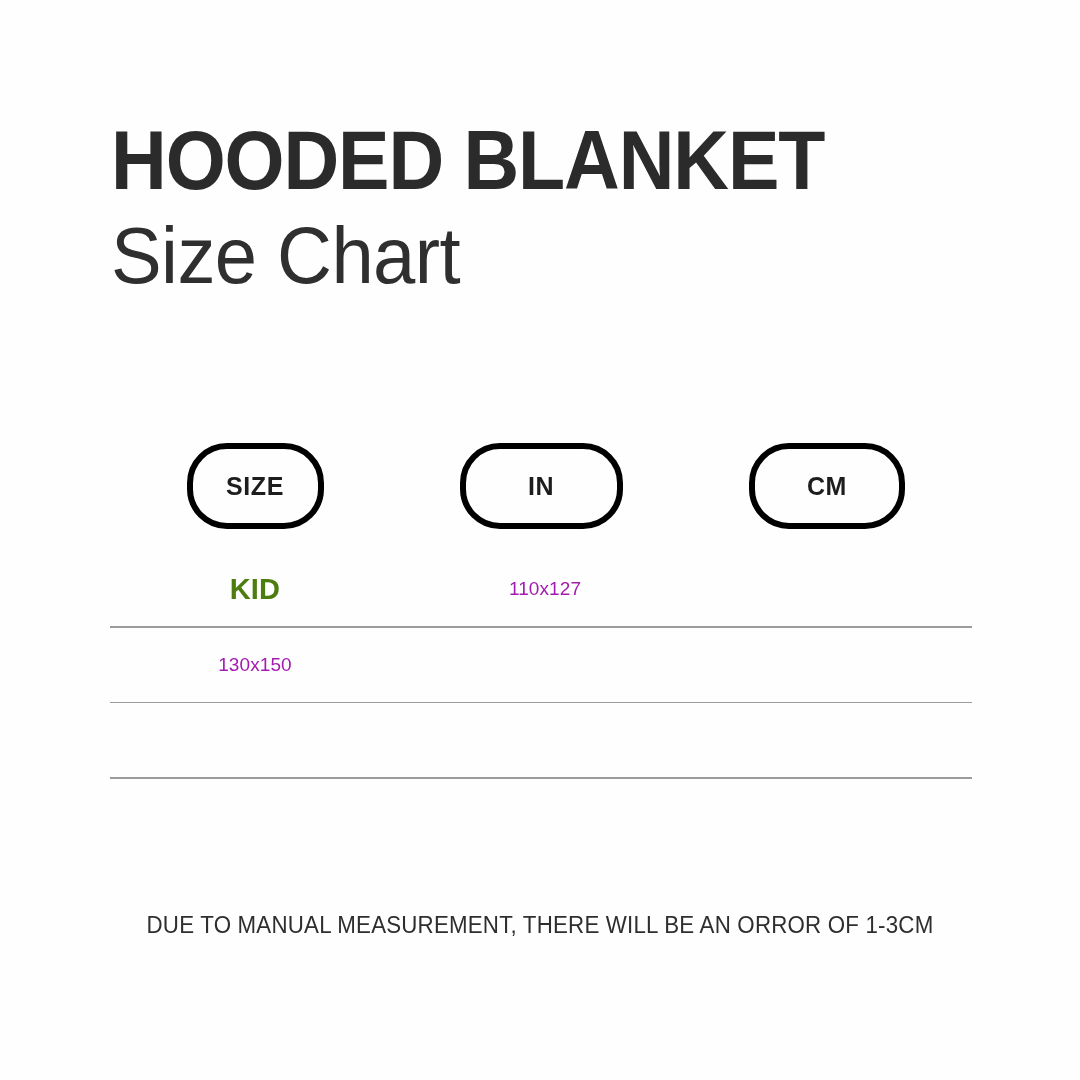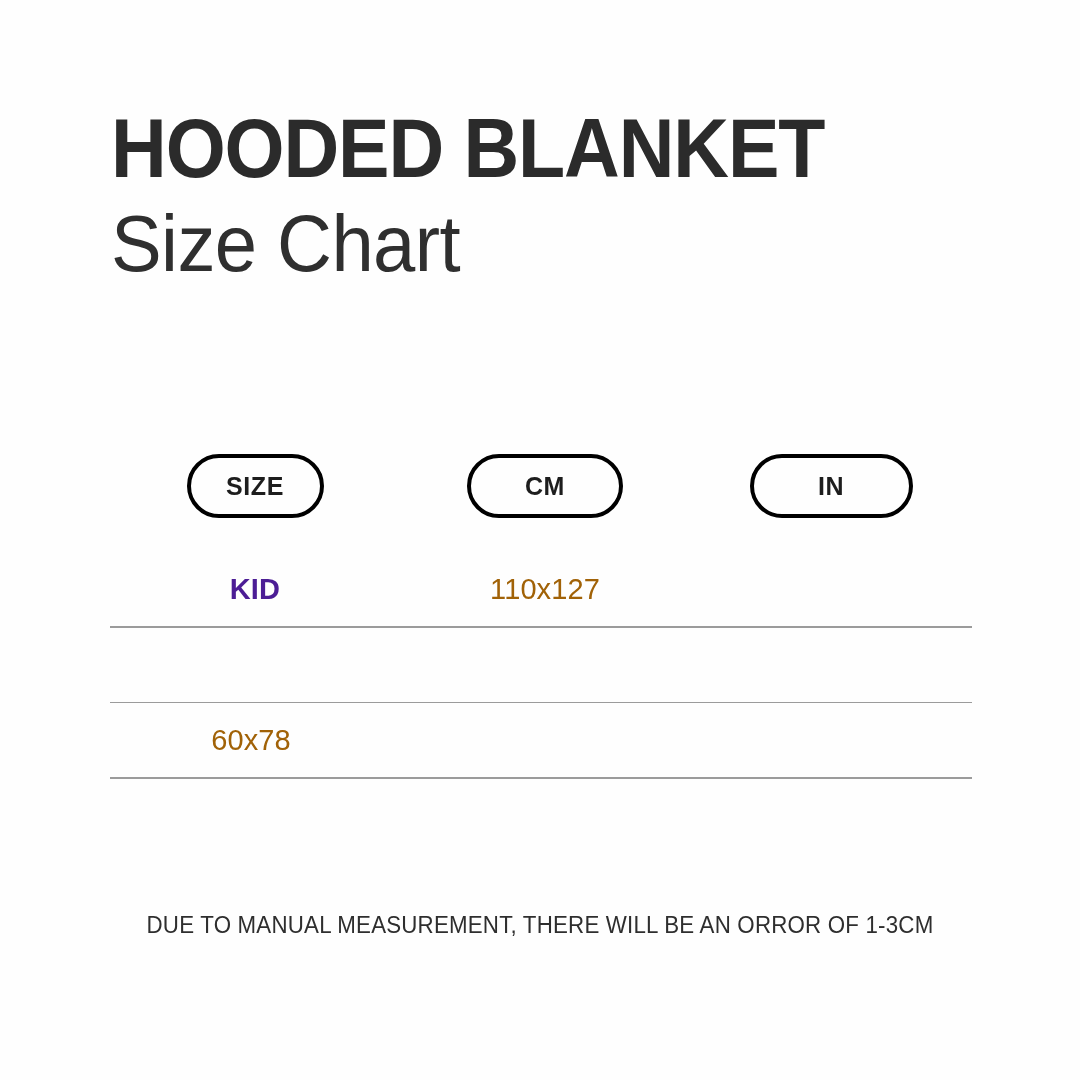--- a/index.html
+++ b/index.html
@@ -20,21 +20,21 @@
     position: relative;
     width: 1080px;
     height: 1080px;
     box-sizing: border-box;
   }
 
   
   .heading {
     position: absolute;
     left: 111px;
-    top: 108px;
+    top: 120px;
     width: 880px;
   }
   .title-main {
     font-size: 83px;
     font-weight: 700;
     letter-spacing: -1.2px;
     line-height: 0.98;
     color: #2b2b2b;
     margin: 0;
     transform: scaleX(0.93);
@@ -78,22 +78,22 @@
   .col-in    { width: 282px; }
 
   
   .head-row {
     height: 92px;
   }
   .pill {
     display: flex;
     align-items: center;
     justify-content: center;
-    height: 64px;
-    border: 4px solid #000000;
+    height: 86px;
+    border: 6px solid #000000;
     border-radius: 40px;
     background: #fefefe;
     font-size: 25px;
     font-weight: 700;
     letter-spacing: 0.6px;
     color: #1d1d1d;
     box-sizing: border-box;
   }
   .pill-size { width: 137px; }
   .pill-cm   { width: 156px; }
@@ -105,28 +105,28 @@
   }
   .divider {
     width: 862px;
     height: 1.6px;
     background: #9b9b9b;
   }
   .cell-label {
     font-size: 29px;
     font-weight: 700;
     letter-spacing: 0.2px;
-    color: #4c1d95;
+    color: #4d7c0f;
     white-space: nowrap;
   }
   .cell-value {
-    font-size: 29px;
+    font-size: 19px;
     font-weight: 400;
     letter-spacing: 0.1px;
-    color: #a16207;
+    color: #a21caf;
     white-space: nowrap;
   }
 
   .spacer-first { height: 20px; }
 
   
   .footer-note {
     position: absolute;
     left: 0;
     top: 912px;
@@ -149,48 +149,48 @@
     <h1 class="title-main">HOODED BLANKET</h1>
     <h2 class="title-sub">Size Chart</h2>
   </div>
 
   <div class="table">
 
     <div class="row head-row">
       <div class="col col-size">
         <div class="pill pill-size">SIZE</div>
       </div>
+      <div class="col col-in">
+        <div class="pill pill-in">IN</div>
+      </div>
       <div class="col col-cm">
         <div class="pill pill-cm">CM</div>
-      </div>
-      <div class="col col-in">
-        <div class="pill pill-in">IN</div>
       </div>
     </div>
 
     <div class="spacer-first"></div>
 
     <div class="row data-row">
       <div class="col col-size">
         <span class="cell-label">KID</span>
       </div>
       <div class="col col-cm">
         <span class="cell-value">110x127</span>
       </div>
     </div>
     <div class="divider"></div>
 
     <div class="row data-row">
+      <div class="col col-cm">
+        <span class="cell-value">130x150</span>
+      </div>
     </div>
     <div class="divider"></div>
 
     <div class="row data-row">
-      <div class="col col-in">
-        <span class="cell-value">60x78</span>
-      </div>
     </div>
     <div class="divider"></div>
 
   </div>
 
   <div class="footer-note">DUE TO MANUAL MEASUREMENT, THERE WILL BE AN ORROR OF 1-3CM</div>
 
 </div>
 
 </body></html>

